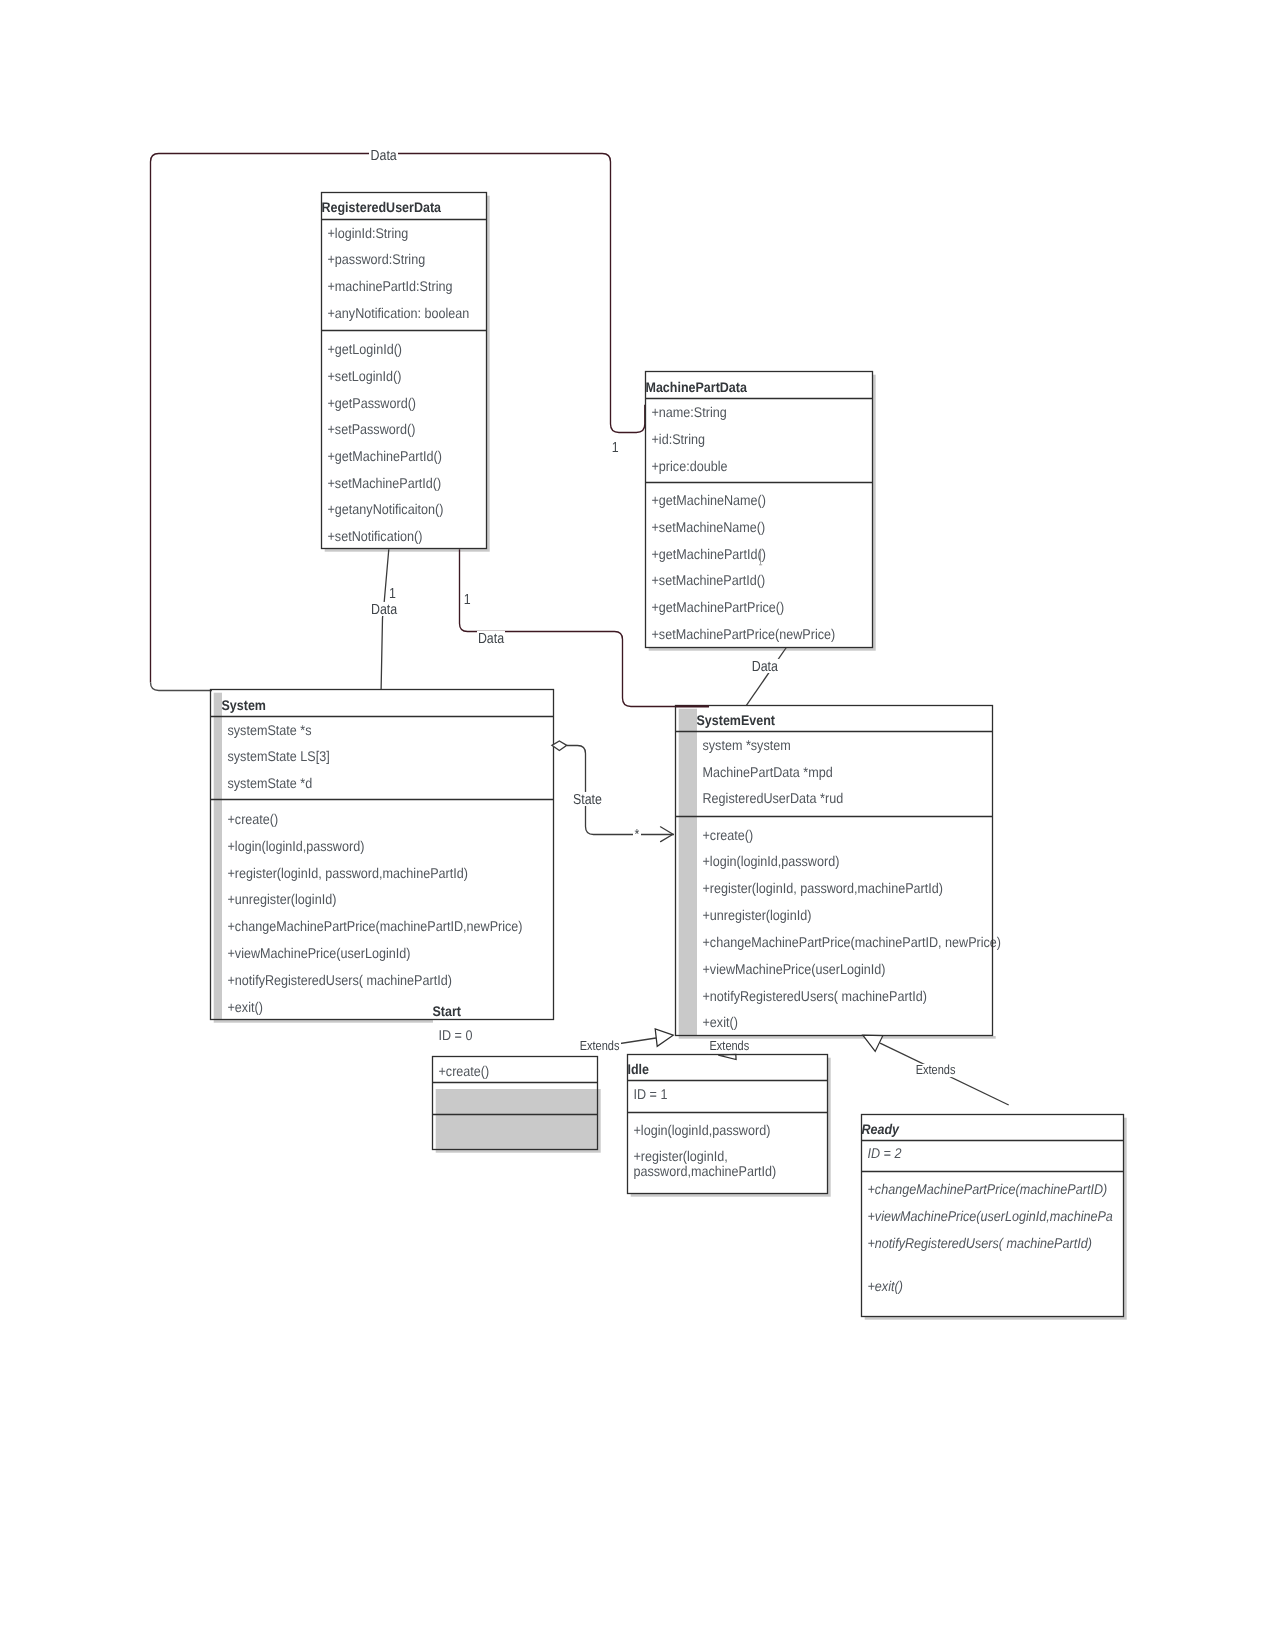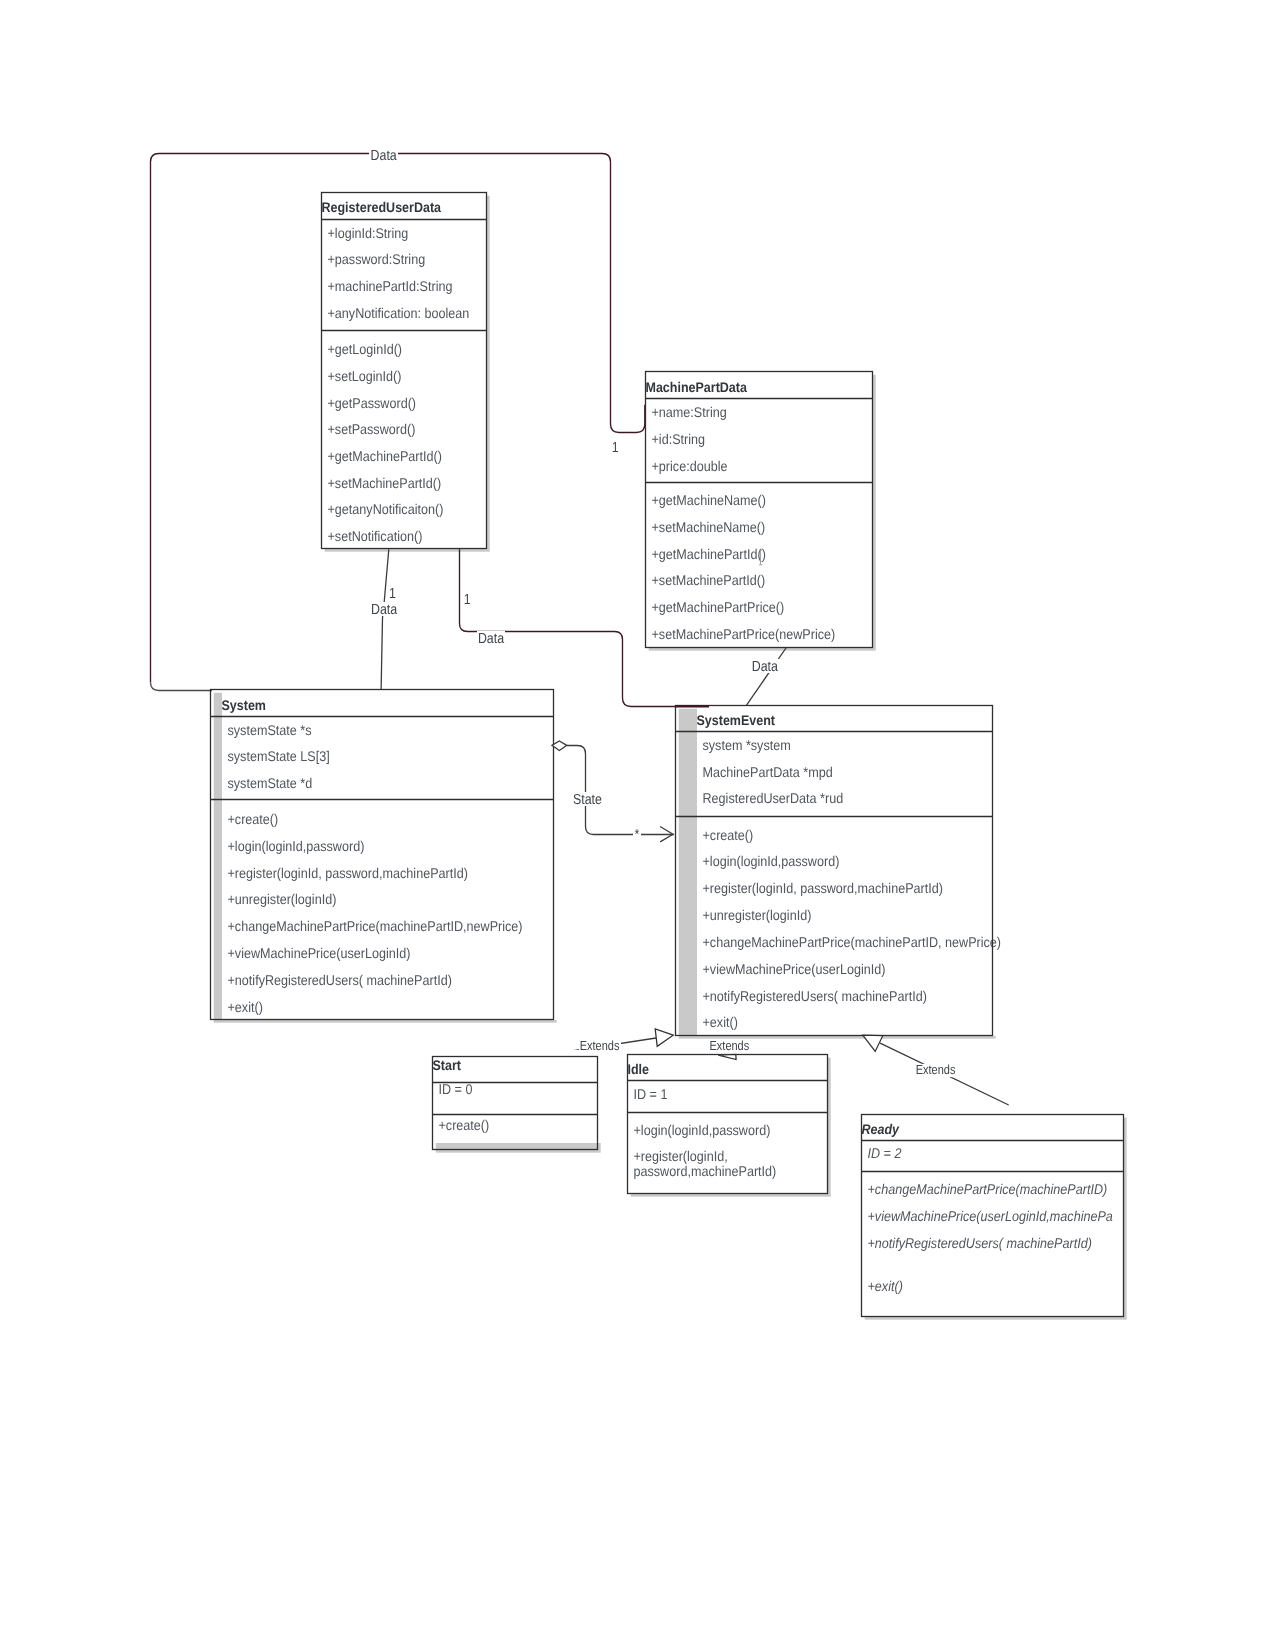--- a/index.html
+++ b/index.html
@@ -96,21 +96,21 @@
   <div class="cls-row" style="left:6.0px;top:87.80px;">RegisteredUserData *rud</div>
   <div class="cls-row" style="left:6.0px;top:124.00px;">+create()</div>
   <div class="cls-row" style="left:6.0px;top:150.84px;">+login(loginId,password)</div>
   <div class="cls-row" style="left:6.0px;top:177.68px;">+register(loginId, password,machinePartId)</div>
   <div class="cls-row" style="left:6.0px;top:204.52px;">+unregister(loginId)</div>
   <div class="cls-row" style="left:6.0px;top:231.36px;">+changeMachinePartPrice(machinePartID, newPrice)</div>
   <div class="cls-row" style="left:6.0px;top:258.20px;">+viewMachinePrice(userLoginId)</div>
   <div class="cls-row" style="left:6.0px;top:285.04px;">+notifyRegisteredUsers( machinePartId)</div>
   <div class="cls-row" style="left:6.0px;top:311.88px;">+exit()</div>
 </div>
-<div class="cls" style="left:432.5px;top:1050px;width:187px;height:93.0px;">
+<div class="cls" style="left:432.5px;top:996px;width:187px;height:93.0px;">
   <div class="cls-title" style="top:9.80px;">Start</div>
   <div class="cls-row" style="left:6.0px;top:34.30px;">ID = 0</div>
   <div class="cls-row" style="left:6.0px;top:70.30px;">+create()</div>
 </div>
 <div class="cls" style="left:627.5px;top:1054.5px;width:200.0px;height:139.0px;">
   <div class="cls-title" style="top:9.50px;">Idle</div>
   <div class="cls-row" style="left:6.0px;top:34.30px;">ID = 1</div>
   <div class="cls-row" style="left:6.0px;top:70.30px;">+login(loginId,password)</div>
   <div class="cls-row" style="left:6.0px;top:96.80px;">+register(loginId,</div>
   <div class="cls-row" style="left:6.0px;top:111.30px;">password,machinePartId)</div>

